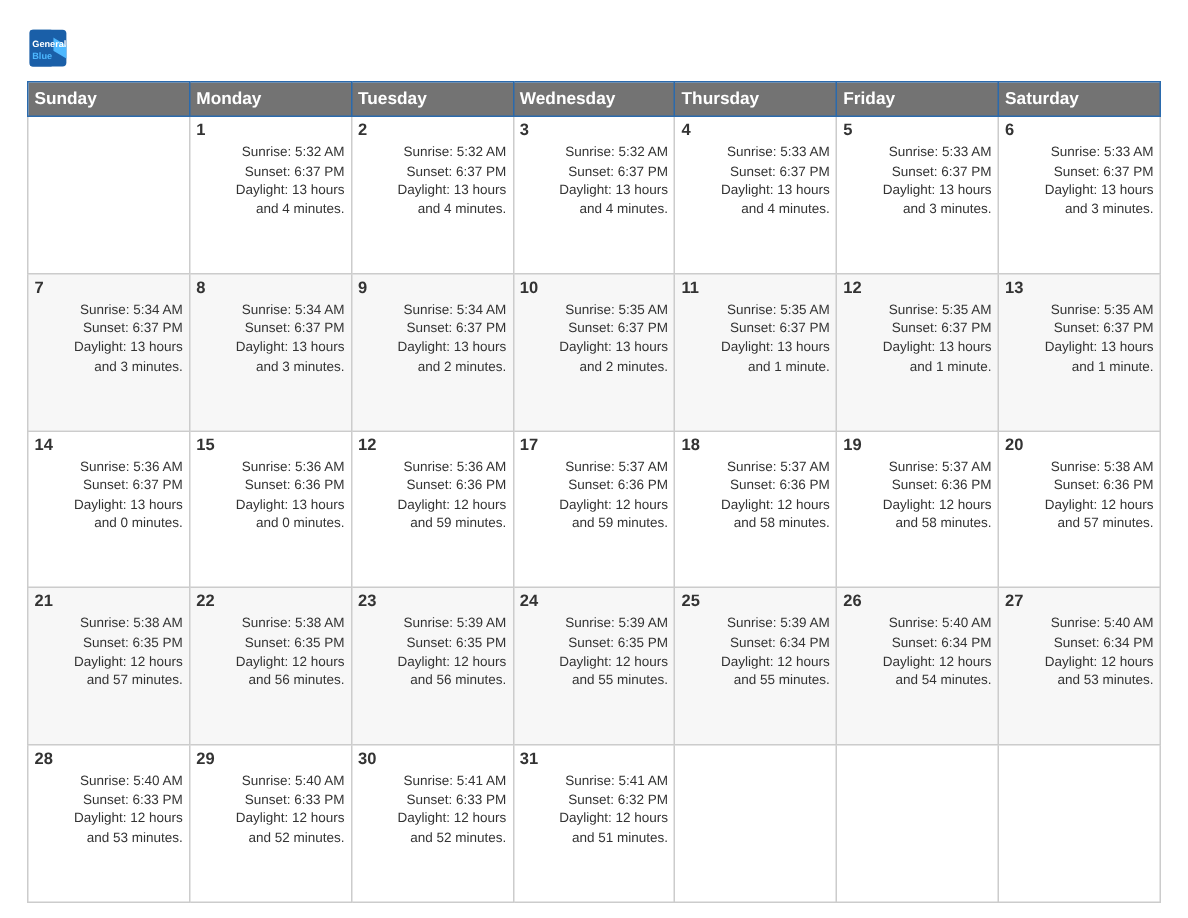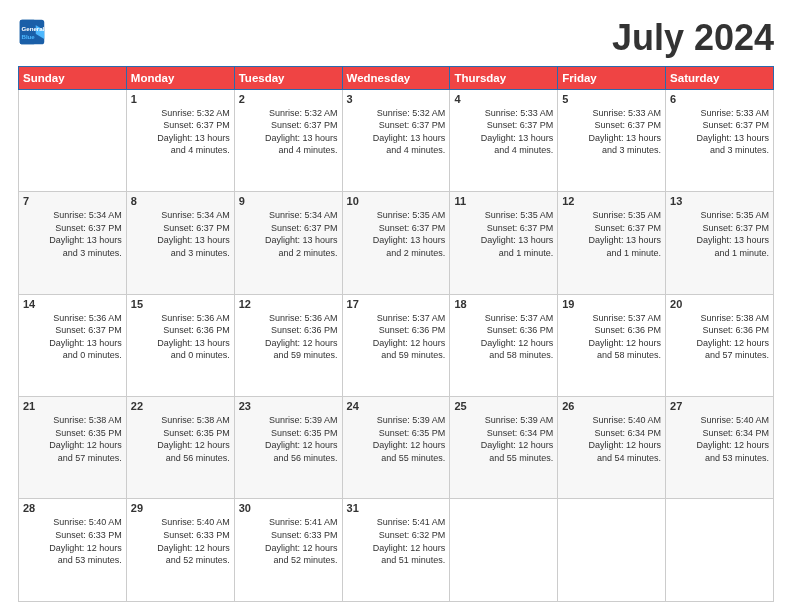--- a/index.html
+++ b/index.html
@@ -46,21 +46,21 @@
       color: #555;
     }
     .calendar {
       flex: 1;
       border: 1px solid #ccc;
       border-collapse: collapse;
       width: 100%;
       table-layout: fixed;
     }
     .calendar th {
-      background: #ef4444;
+      background: #737373;
       color: #fff;
       font-size: 11.5px;
       font-weight: bold;
       padding: 5px 4px;
       text-align: left;
       border: 1px solid #2a6aad;
     }
     .calendar td {
       vertical-align: top;
       padding: 3px 4px;
@@ -98,21 +98,20 @@
     <div class="logo">
       <svg class="logo-icon" viewBox="0 0 32 32">
         <rect x="2" y="2" width="28" height="28" rx="3" fill="#1a5fa8"></rect>
         <polygon points="20,8 30,14 30,24 20,18" fill="#4db8ff"></polygon>
         <rect x="2" y="2" width="18" height="28" rx="2" fill="#1a5fa8"></rect>
         <text x="4" y="15" font-size="7" fill="white" font-weight="bold">General</text>
         <text x="4" y="24" font-size="7" fill="#4db8ff" font-weight="bold">Blue</text>
       </svg>
     </div>
     <div class="title-block">
-      <div class="month-title">July 2024</div>
     </div>
   </div>
 
   <table class="calendar">
     <thead>
       <tr>
       <th>Sunday</th>
           <th>Monday</th>
           <th>Tuesday</th>
           <th>Wednesday</th>

